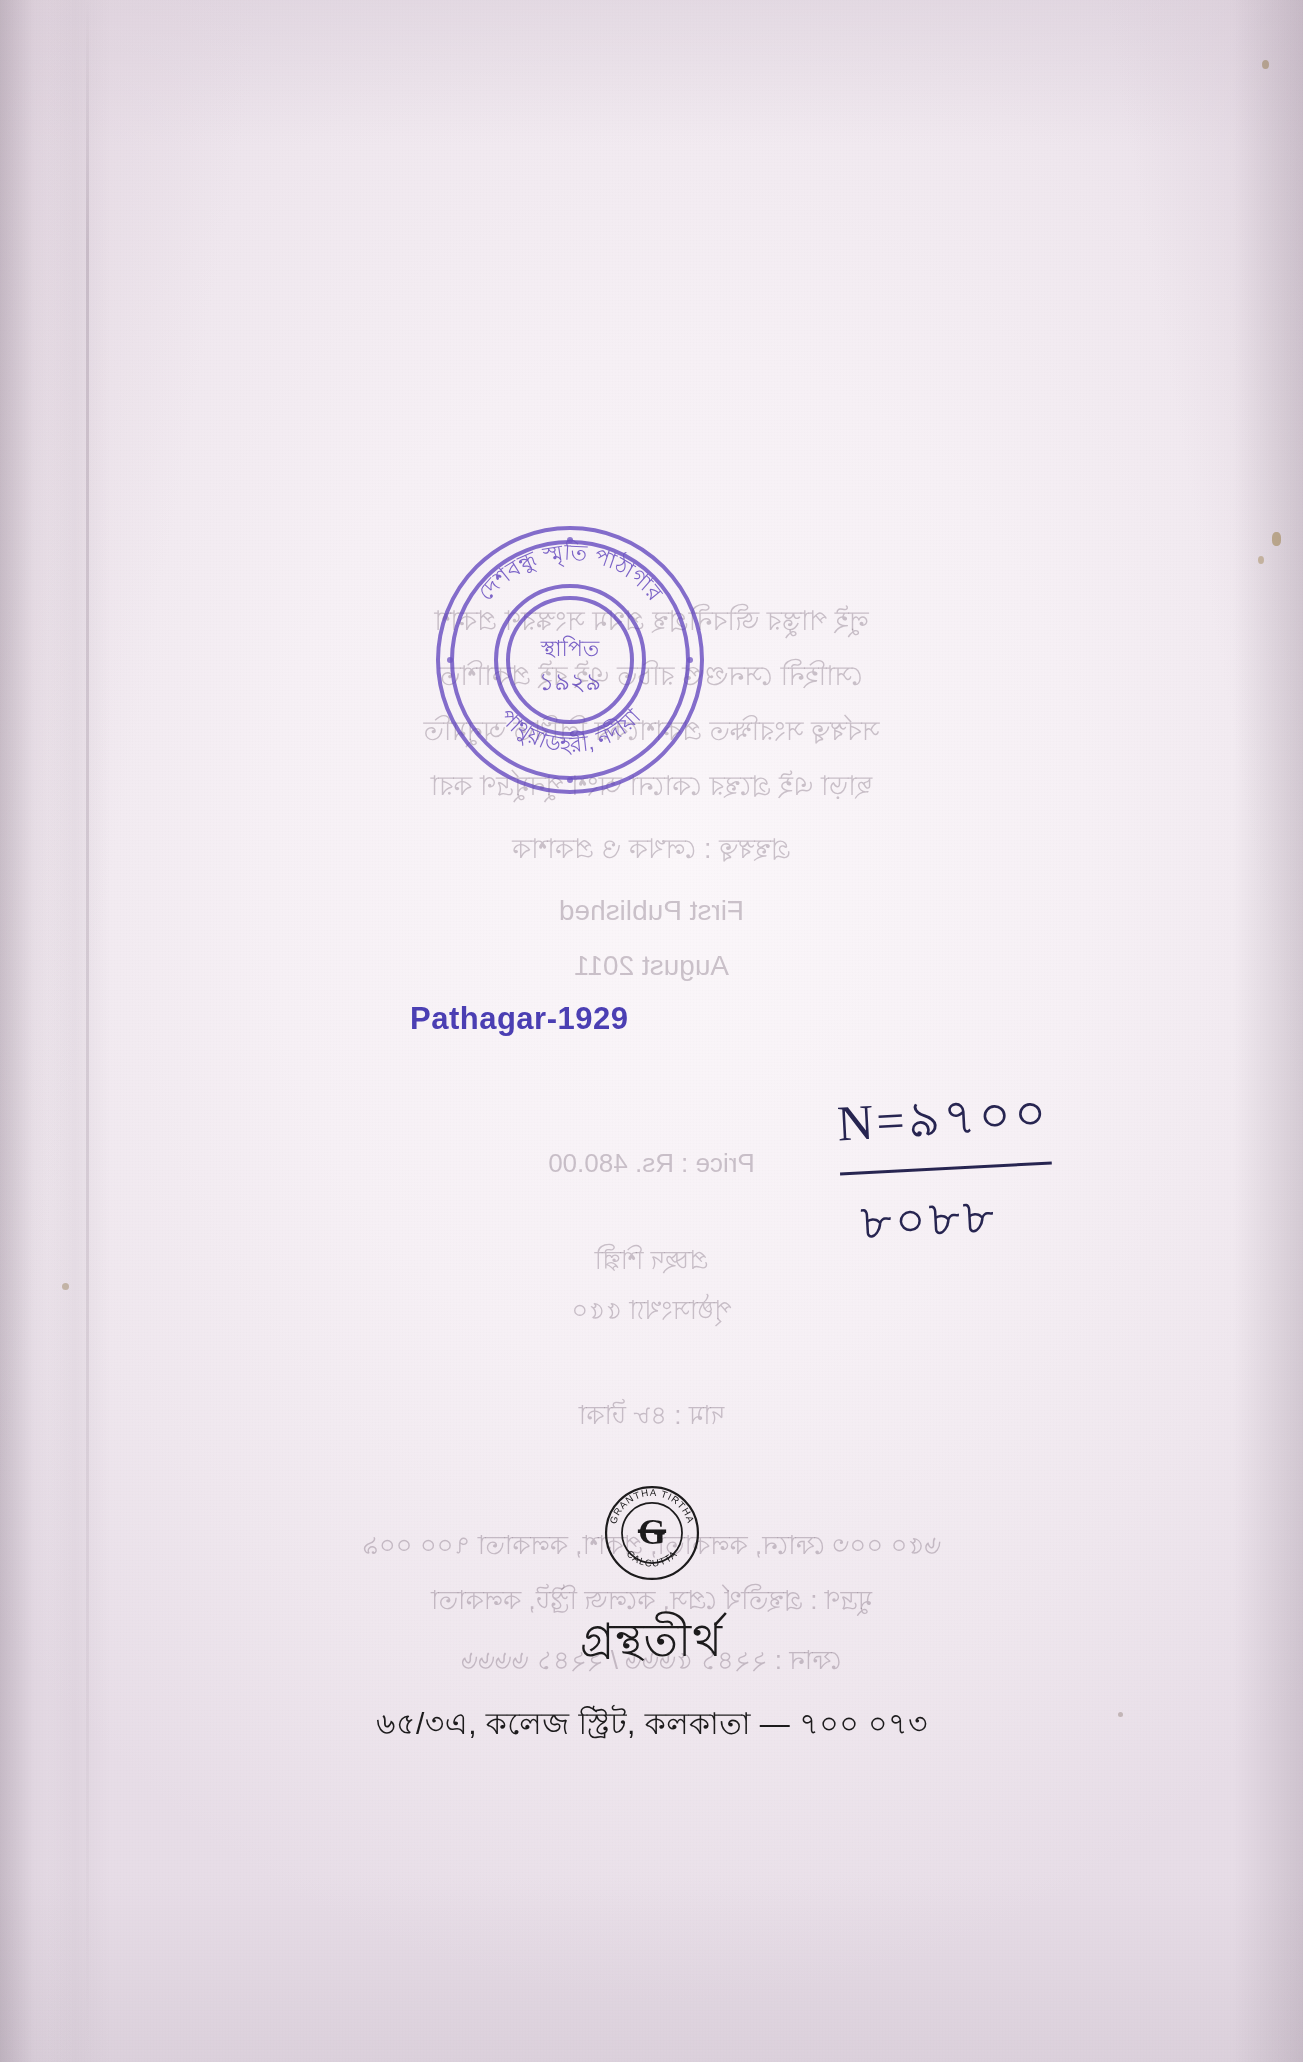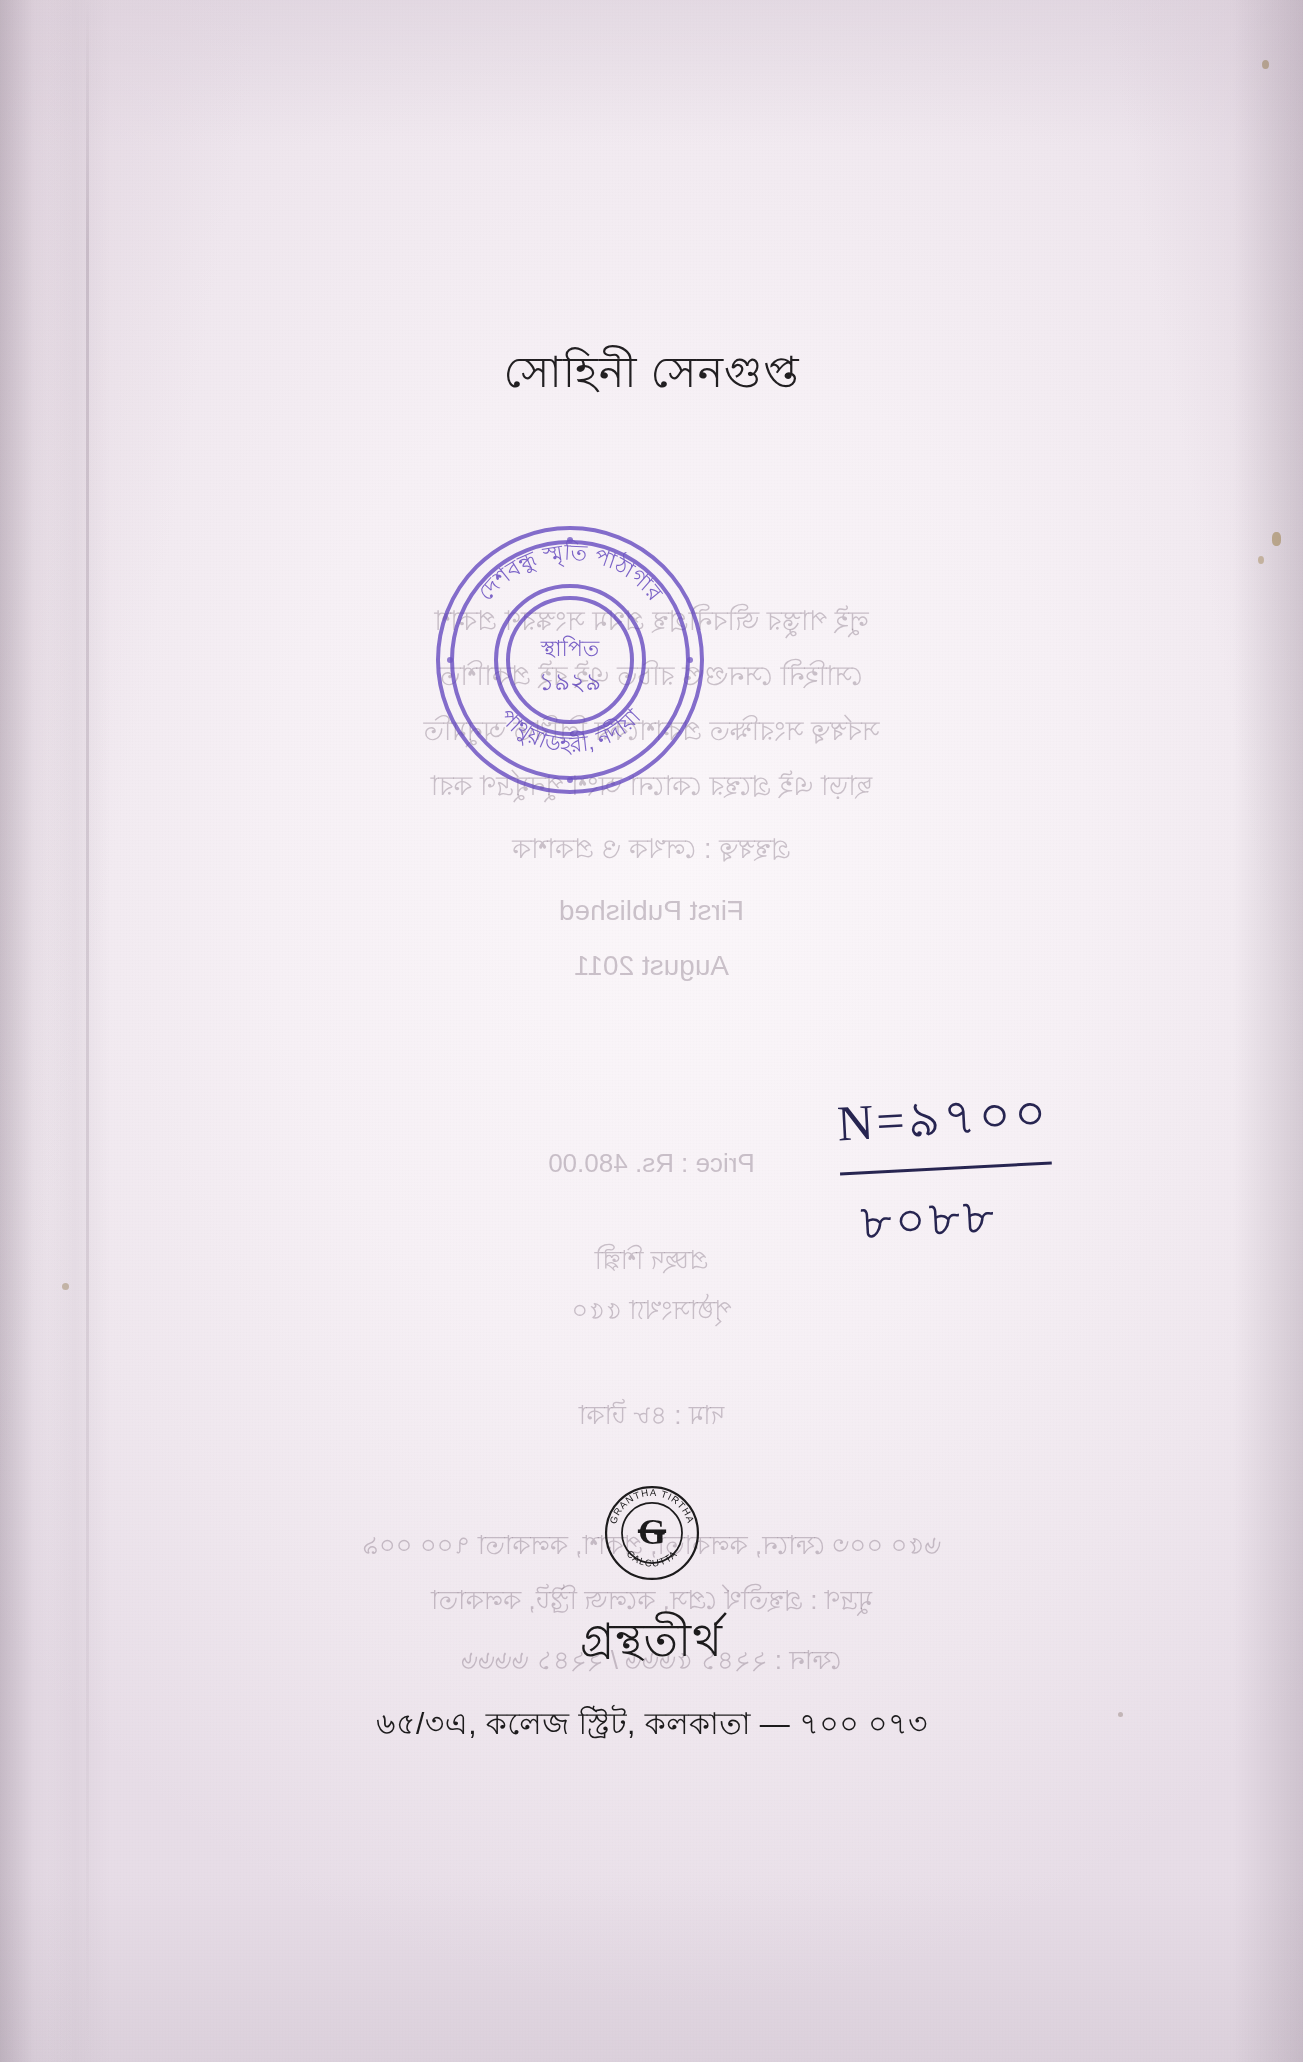--- a/index.html
+++ b/index.html
@@ -220,21 +220,20 @@
   <div class="bleed" style="top:1240px;font-size:26px;">প্রচ্ছদ শিল্পী</div>
   <div class="bleed" style="top:1290px;font-size:26px;">পৃষ্ঠাসংখ্যা ৫৫০</div>
   <div class="bleed" style="top:1395px;font-size:26px;">দাম : ৪৮ টাকা</div>
 
   <div class="bleed" style="top:1525px;font-size:26px;">৬৫০ ০০৩ ফোনে, কলকাতা, প্রকাশ, কলকাতা ৭০০ ০০৯</div>
   <div class="bleed" style="top:1580px;font-size:26px;">মুদ্রণ : গ্রন্থতীর্থ প্রেস, কলেজ স্ট্রিট, কলকাতা</div>
   <div class="bleed" style="top:1640px;font-size:26px;">ফোন : ২২৪১ ৫৬৬৬ / ২২৪১ ৬৬৬৬</div>
 
   <div class="content">
 
-    <div class="author">সোহিনী সেনগুপ্ত</div>
 
     <div class="seal">
       <svg viewBox="0 0 280 280" width="280" height="280" aria-hidden="true">
         <defs>
           <path id="arcTop" d="M 40,140 A 100,100 0 0 1 240,140"></path>
           <path id="arcBottom" d="M 48,140 A 92,92 0 0 0 232,140"></path>
         </defs>
         <g fill="none" stroke="#5c3fbc" stroke-width="4" opacity="0.85">
           <circle cx="140" cy="140" r="132"></circle>
           <circle cx="140" cy="140" r="118"></circle>
@@ -256,20 +255,21 @@
         <g fill="#5c3fbc" opacity="0.75">
           <circle cx="140" cy="20" r="3"></circle>
           <circle cx="20" cy="140" r="3"></circle>
           <circle cx="260" cy="140" r="3"></circle>
           <circle cx="140" cy="260" r="3"></circle>
         </g>
       </svg>
     </div>
 
     <div class="accession-stamp">
+      <div class="l2">Pathagar-1929</div>
     </div>
 
     <div class="handwritten">
       <div class="hw1">N=৯৭০০</div>
       <div class="hw2">৮০৮৮</div>
     </div>
 
     <div class="pub-logo">
       <svg viewBox="0 0 120 120" width="106" height="106" aria-hidden="true" style="display:inline-block;">
         <defs>

